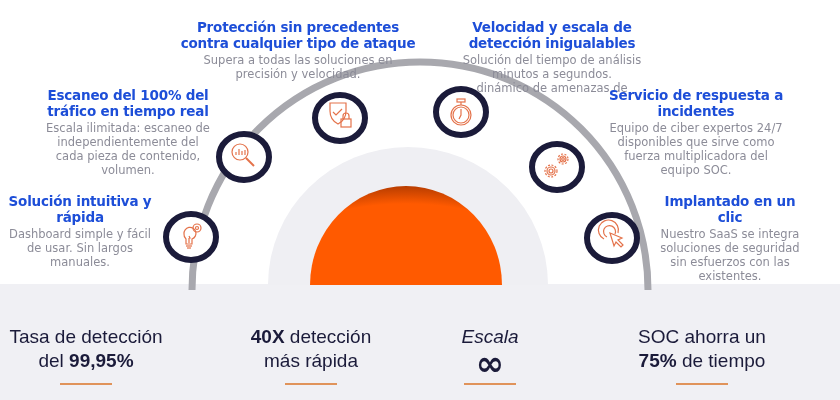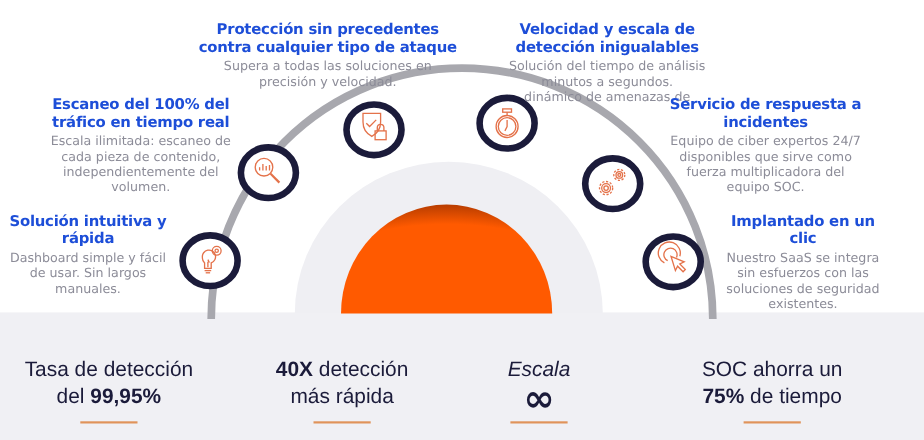--- a/index.html
+++ b/index.html
@@ -111,22 +111,22 @@
     </div>
   </div>
 
   <div class="feature" style="left:38px; top:87px; width:180px;">
     <div class="title">
       <div>Escaneo del 100% del</div>
       <div>tráfico en tiempo real</div>
     </div>
     <div class="desc">
       <div>Escala ilimitada: escaneo de</div>
+      <div>independientemente del</div>
       <div>cada pieza de contenido,</div>
-      <div>independientemente del</div>
       <div>volumen.</div>
     </div>
   </div>
 
   <div class="feature" style="left:178px; top:19px; width:240px;">
     <div class="title">
       <div>Protección sin precedentes</div>
       <div>contra cualquier tipo de ataque</div>
     </div>
     <div class="desc">
@@ -160,27 +160,27 @@
     </div>
   </div>
 
   <div class="feature" style="left:650px; top:193px; width:160px;">
     <div class="title">
       <div>Implantado en un</div>
       <div>clic</div>
     </div>
     <div class="desc">
       <div>Nuestro SaaS se integra</div>
+      <div>soluciones de seguridad</div>
       <div>sin esfuerzos con las</div>
-      <div>soluciones de seguridad</div>
       <div>existentes.</div>
     </div>
   </div>
 
-  <div class="stat" style="left:14px;text-align:center;">
+  <div class="stat" style="left:1px;text-align:center;">
     <div>Tasa de detección</div>
     <div><span>del </span><b>99,95%</b></div>
     <div class="underline"></div>
   </div>
 
   <div class="stat" style="left:226px;">
     <div><b>40X</b><span> detección</span></div>
     <div>más rápida</div>
     <div class="underline"></div>
   </div>

